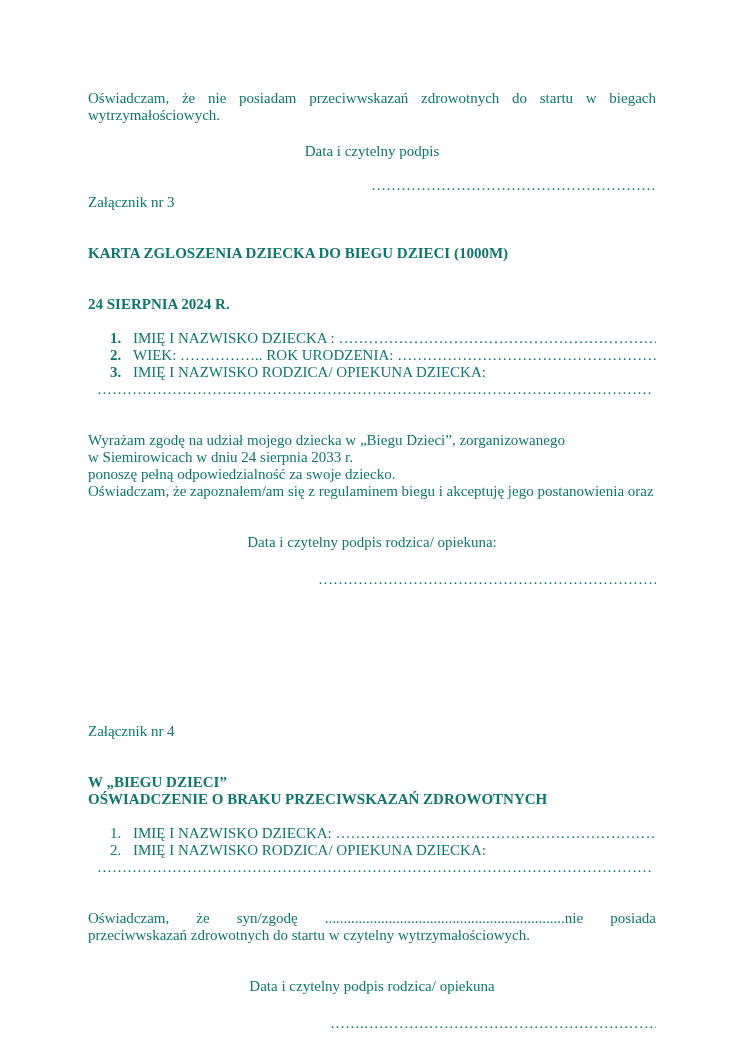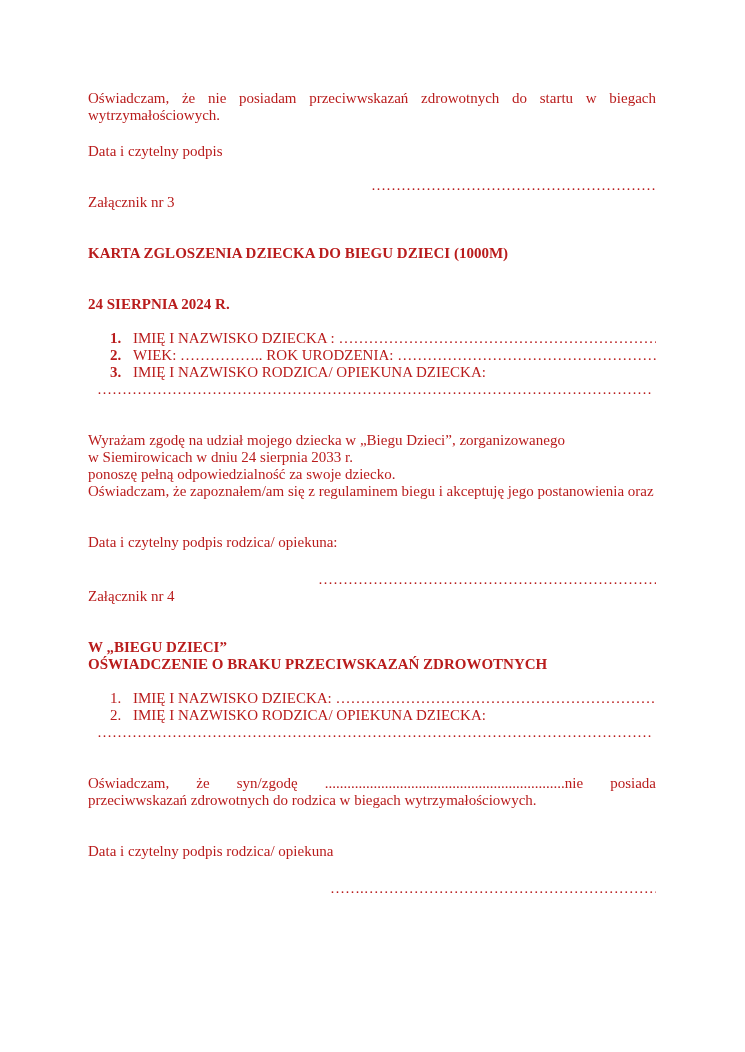--- a/index.html
+++ b/index.html
@@ -9,50 +9,50 @@
   }
   .page {
     position: relative;
     width: 745px;
     height: 1052px;
     background: #ffffff;
     overflow: hidden;
     font-family: "Liberation Serif", "DejaVu Serif", serif;
     font-size: 15px;
     line-height: 17px;
-    color: #b91c1c;
+    color: #0f766e;
   }
   .content {
     padding: 90px 89px 0 88px; 
   }
   .line { white-space: nowrap; }
   .jline {
     text-align: justify;
     text-align-last: justify;
     white-space: normal;
   }
-  .r { text-align: left; }
+  .r { text-align: center; }
   .b { font-weight: bold; }
 
   
   .dots {
     white-space: nowrap;
     overflow: hidden;
     height: 17px;
   }
   .dots.right { margin-left: auto; }
   .sig1 { width: 285px; margin-top: 17px; }
   .sig2 { width: 338px; margin-top: 20px; }
   .sig3 { width: 326px; margin-top: 20px; }
   .fill { width: 556px; margin-left: 9px; }
 
   
   .mt17 { margin-top: 34px; }
   .mt19 { margin-top: 19px; }
-  .mt135 { }
+  .mt135 { margin-top: 135px; }
 
   
   .nlist { margin-top: 17px; }
   .nlist .li {
     display: flex;
     white-space: nowrap;
     overflow: hidden;
     height: 17px;
   }
   .nlist .num {
@@ -124,20 +124,20 @@
       </div>
       <div class="li">
         <span class="num">2.</span>
         <span class="txt">IMIĘ I NAZWISKO RODZICA/ OPIEKUNA DZIECKA:</span>
       </div>
     </div>
     <div class="dots fill">……………………………………………………………………………………………………………………………</div>
 
     <div class="mt17">
       <div class="jline">Oświadczam, że syn/zgodę ................................................................nie posiada</div>
-      <div class="line">przeciwwskazań zdrowotnych do rodzica w biegach wytrzymałościowych.</div>
+      <div class="line">przeciwwskazań zdrowotnych do startu w czytelny wytrzymałościowych.</div>
     </div>
 
     <div class="r mt17">Data i czytelny podpis rodzica/ opiekuna</div>
     <div class="dots right sig3">…….…………………………………………………………………</div>
 
   </div>
 </div>
 
 </body></html>

